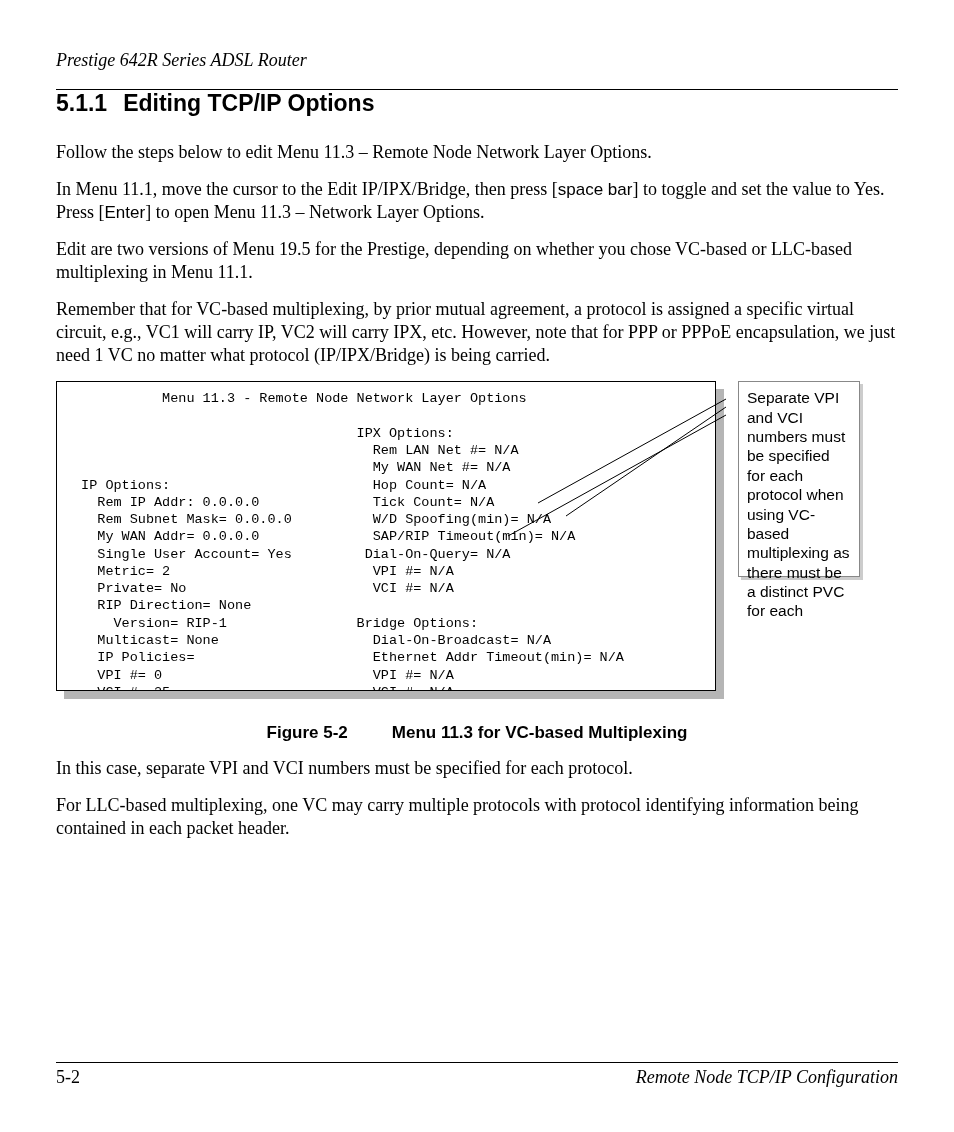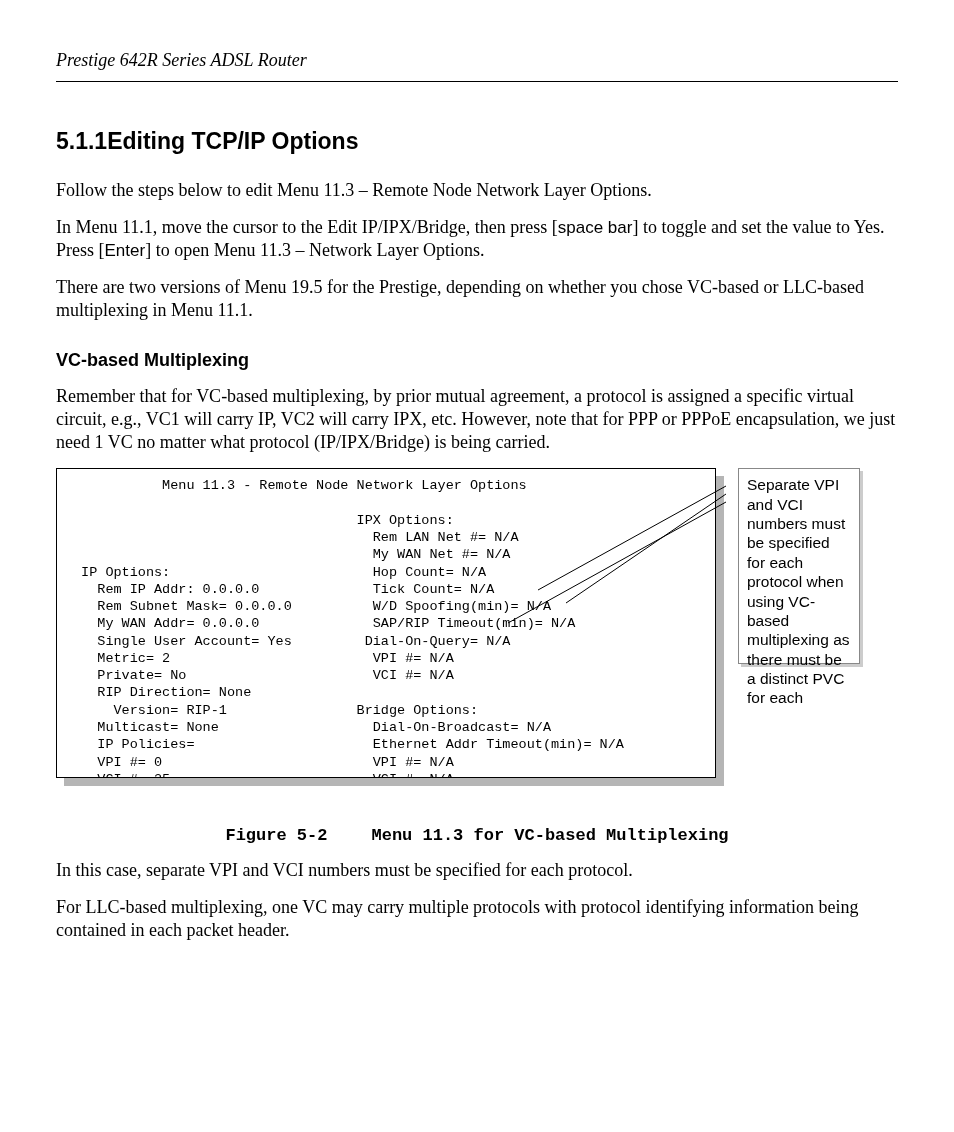--- a/index.html
+++ b/index.html
@@ -14,30 +14,30 @@
     height: 1132px;
     box-sizing: border-box;
     padding: 50px 56px 40px 56px;
     position: relative;
     margin: 0 auto;
   }
   .running-header {
     font-style: italic;
     font-size: 18px;
     border-bottom: 1.5px solid #000;
-    padding-bottom: 10px;
-    margin-bottom: 46px;
+    padding-bottom: 18px;
   }
   .section-heading {
     font-family: Arial, Helvetica, sans-serif;
     font-weight: bold;
     font-size: 23px;
     margin-bottom: 24px;
   }
   .section-heading .secnum {
+    margin-right: 16px;
   }
   p.body {
     font-size: 18px;
     line-height: 1.28;
     margin: 0 0 14px 0;
   }
   .b { font-weight: normal; }
   .key {
     font-family: Arial, Helvetica, sans-serif;
     font-size: 17px;
@@ -99,24 +99,24 @@
   }
   .callout-svg {
     position: absolute;
     top: 0;
     left: 0;
     z-index: 2;
     pointer-events: none;
   }
   .fig-caption {
     text-align: center;
-    font-family: Liberation Mono, monospace;
+    font-family: Liberation Sans, sans-serif;
     font-weight: bold;
     font-size: 17px;
-    margin-top: 48px;
+    margin-top: 32px;
     margin-bottom: 14px;
   }
   .fig-caption .fignum { margin-right: 44px; }
   .footer {
     position: absolute;
     bottom: 44px;
     left: 56px;
     right: 56px;
     border-top: 1.5px solid #000;
     padding-top: 4px;
@@ -139,24 +139,23 @@
 
   <p class="body">
     <span>Follow the steps below to edit </span><span class="b">Menu 11.3 – Remote Node Network Layer Options</span><span>.</span>
   </p>
 
   <p class="body">
     <span>In </span><span class="b">Menu 11.1</span><span>, move the cursor to the </span><span class="b">Edit IP/IPX/Bridge</span><span>, then press [</span><span class="key">space bar</span><span>] to toggle and set the value to </span><span class="b">Yes</span><span>.  Press [</span><span class="key">Enter</span><span>] to open </span><span class="b">Menu 11.3 – Network Layer Options</span><span>.</span>
   </p>
 
   <p class="body">
-    <span>There are two versions of </span><span class="b">Menu 19.5 </span><span>for the Prestige, depending on whether you chose </span><span class="b">VC-based</span><span> or </span><span class="b">LLC-based</span><span> multiplexing in </span><span class="b">Menu 11.1</span><span>.</span>
-  </p>
-
-  <div class="sub-heading">VC-based Multiplexing</div>
+    <span>Edit are two versions of </span><span class="b">Menu 19.5 </span><span>for the Prestige, depending on whether you chose </span><span class="b">VC-based</span><span> or </span><span class="b">LLC-based</span><span> multiplexing in </span><span class="b">Menu 11.1</span><span>.</span>
+  </p>
+
 
   <p class="body">
     <span>Remember that for </span><span class="b">VC-based</span><span> multiplexing, by prior mutual agreement, a protocol is assigned a specific virtual circuit, e.g., VC1 will carry IP, VC2 will carry IPX, etc.  However, note that for PPP or PPPoE encapsulation, we just need 1 VC no matter what protocol (IP/IPX/Bridge) is being carried.</span>
   </p>
 
   <div class="figure-row" style="position:relative;">
     <div class="terminal-wrap">
       <div class="terminal-shadow"></div>
       <div class="terminal">           Menu 11.3 - Remote Node Network Layer Options
 
@@ -190,14 +189,18 @@
     <span class="fignum">Figure 5-2</span><span>Menu 11.3 for VC-based Multiplexing</span>
   </div>
 
   <p class="body">In this case, separate VPI and VCI numbers must be specified for each protocol.</p>
 
 
   <p class="body">
     <span>For </span><span class="b">LLC-based</span><span> multiplexing, one VC may carry multiple protocols with protocol identifying information being contained in each packet header.</span>
   </p>
 
+  <div class="footer">
+    <span>5-2</span>
+    <span class="footer-right">Remote Node TCP/IP Configuration</span>
+  </div>
 
 </div>
 
 </body></html>

